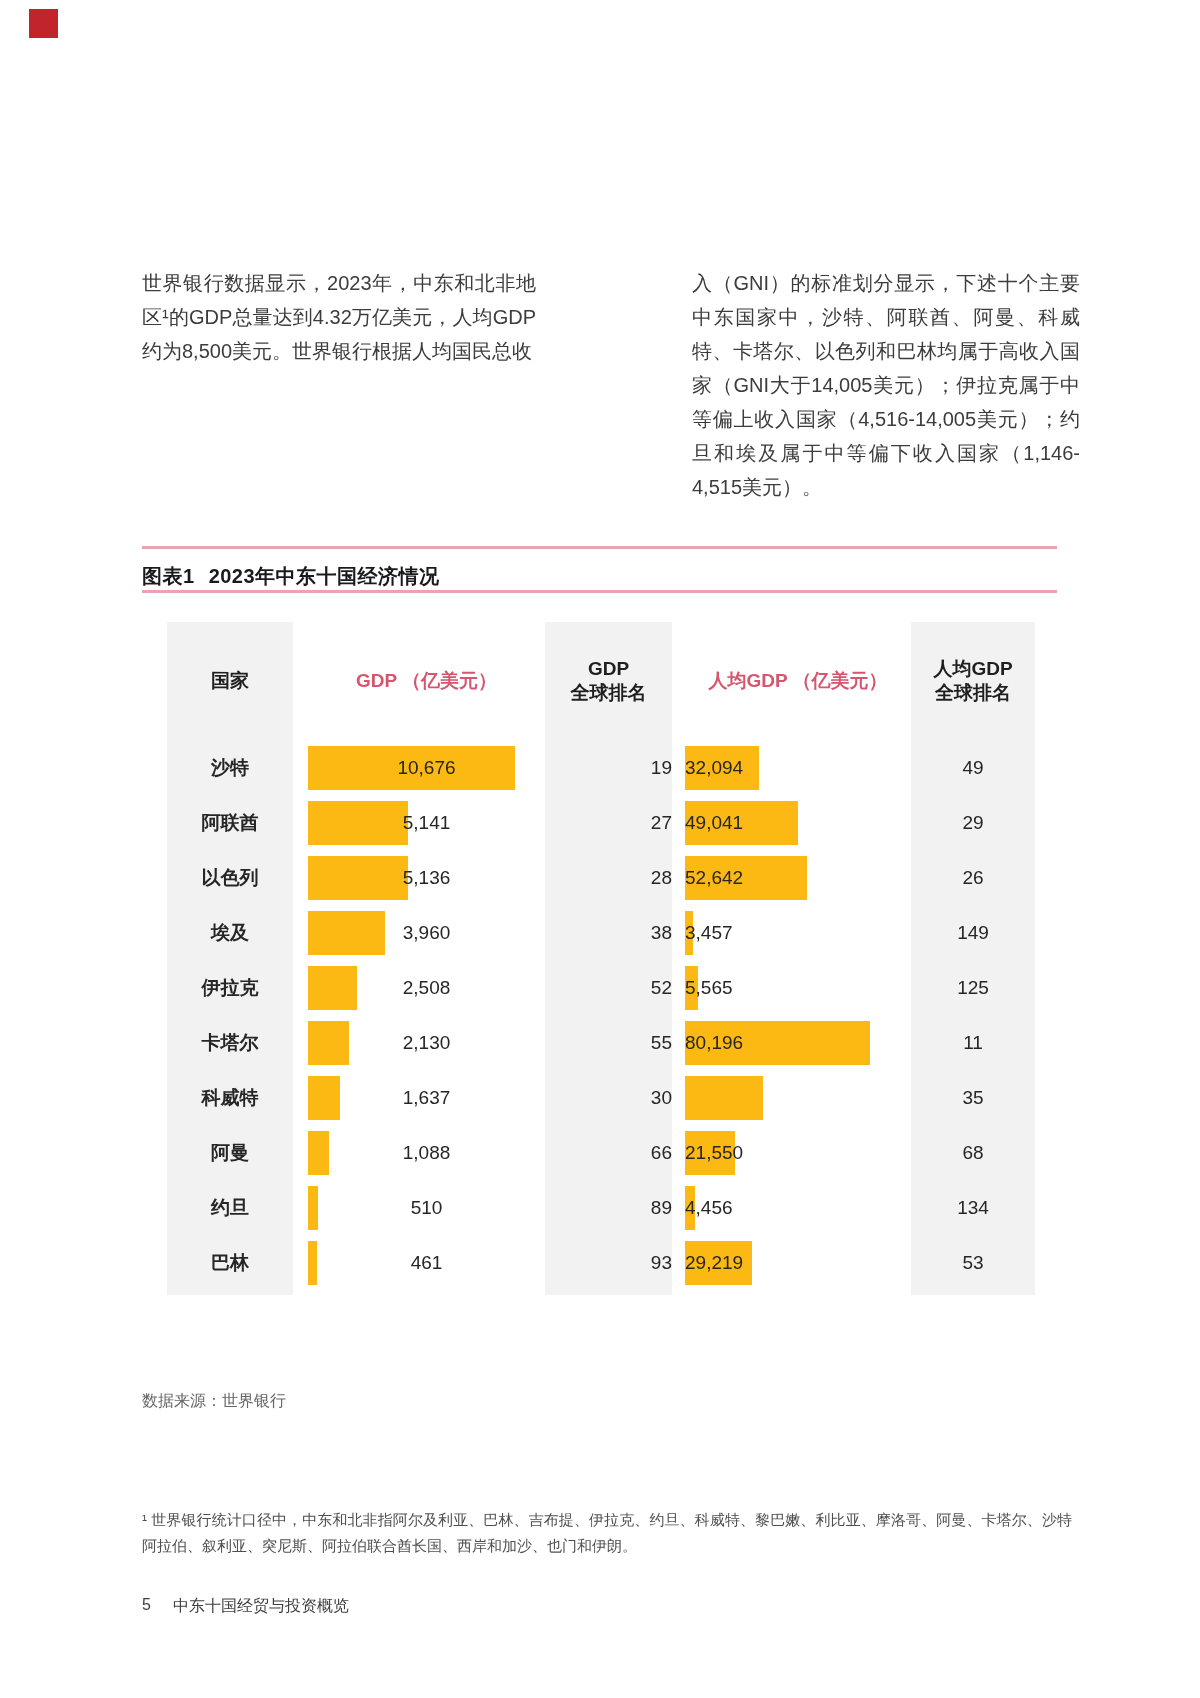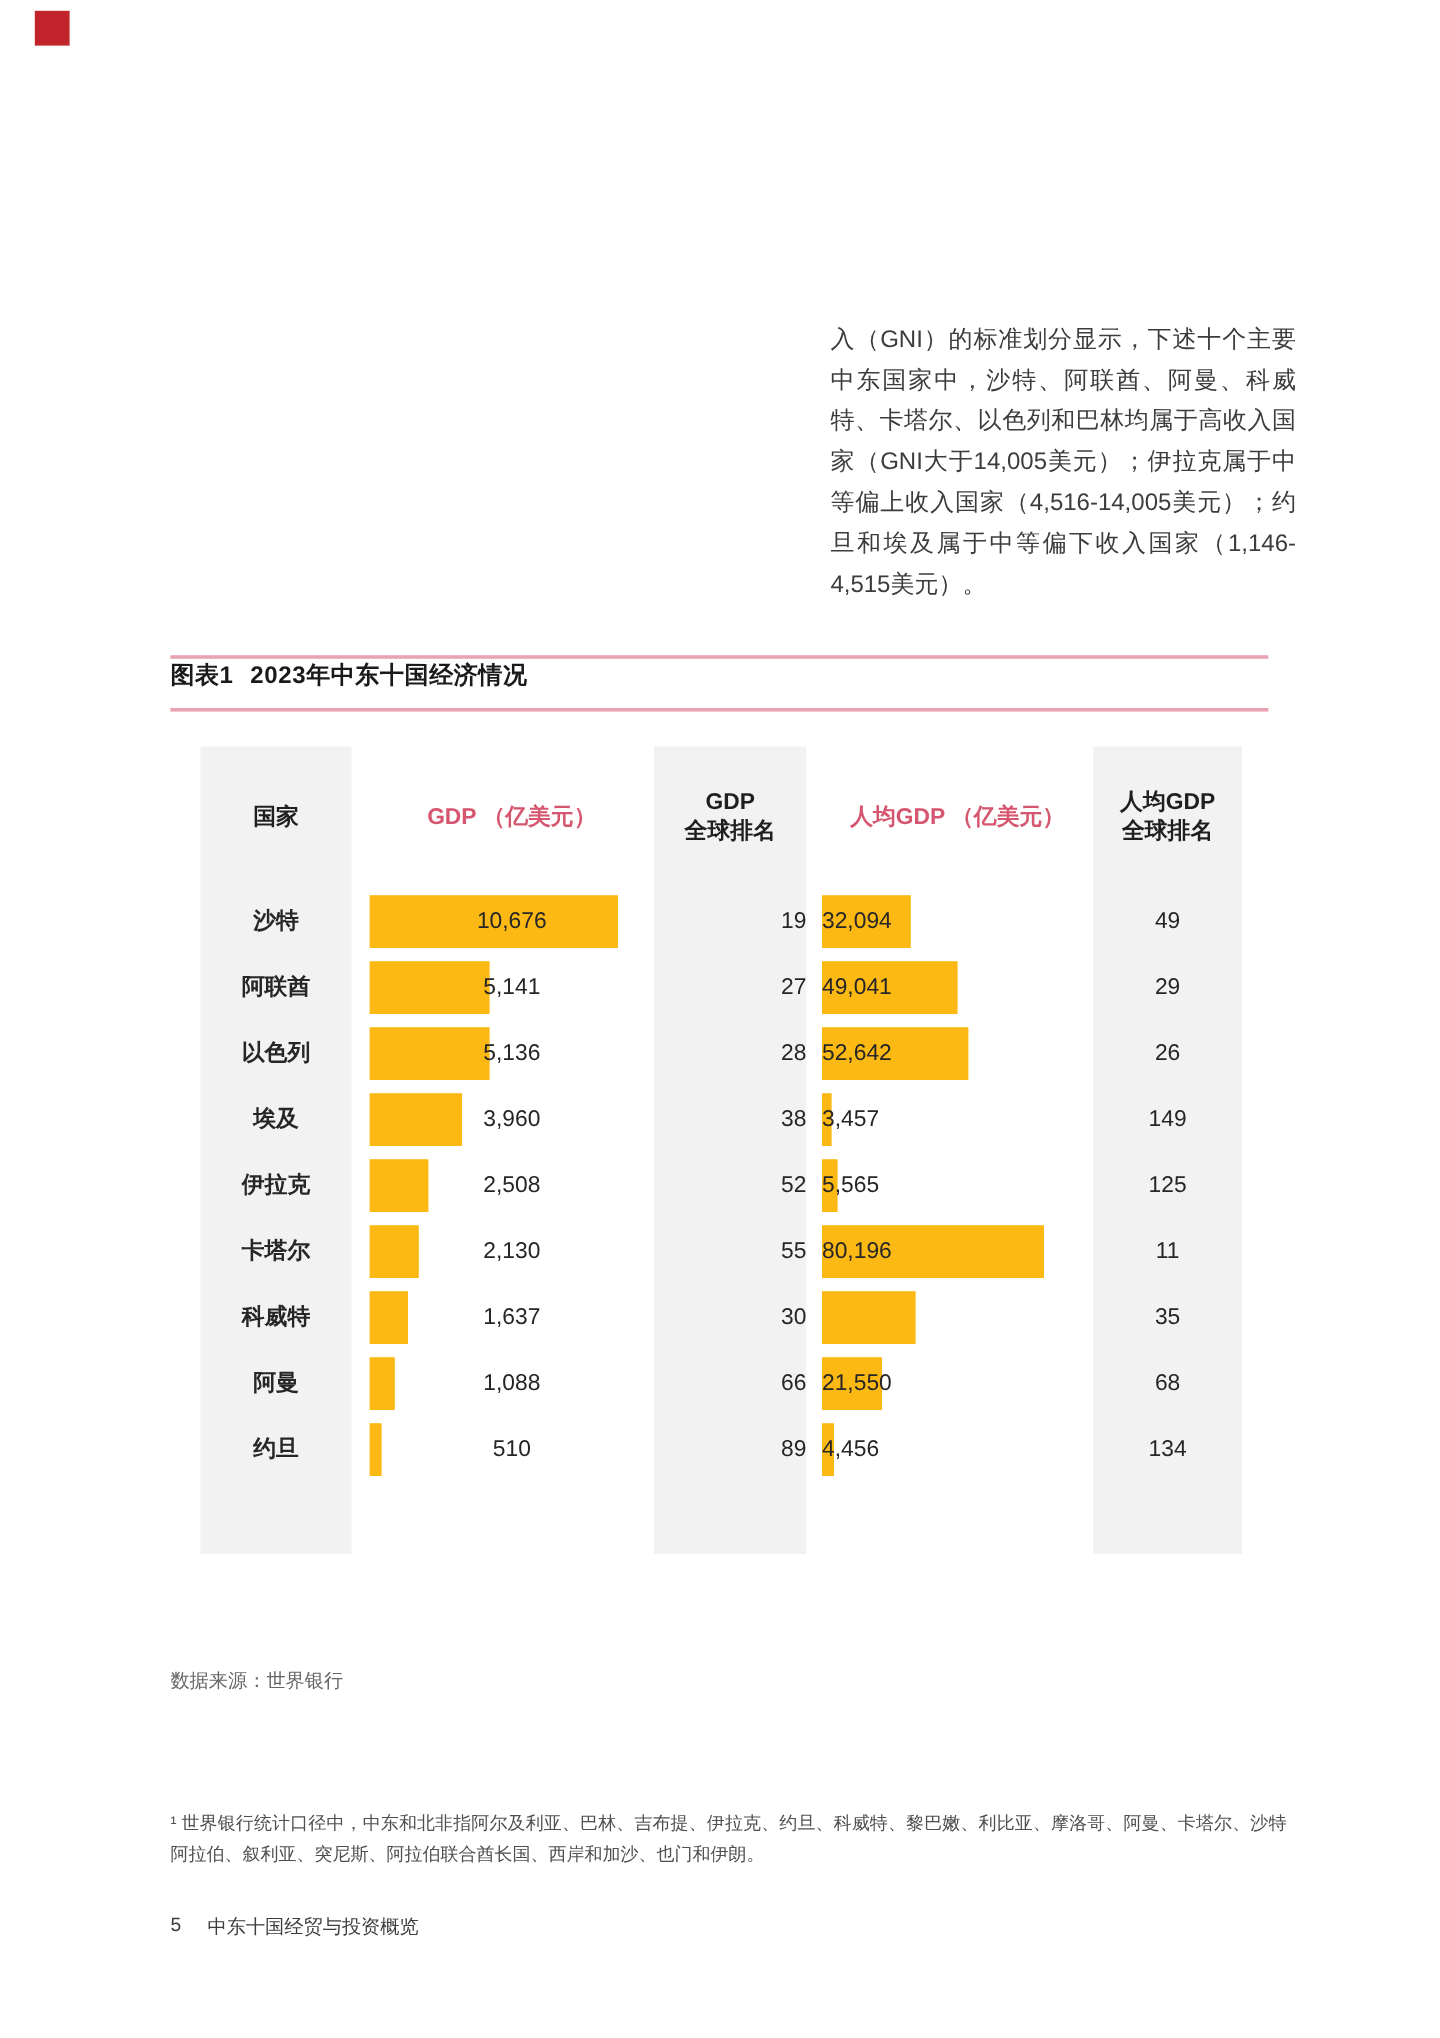--- a/index.html
+++ b/index.html
@@ -12,21 +12,21 @@
   
   .intro-col{position:absolute;top:266px;font-size:20px;line-height:34px;
              color:var(--c-text_body,#3C3C3C);text-align:justify;}
   .intro-left{left:142px;width:394px;}
   .intro-right{left:652px;width:388px;margin-left:40px;}
   .intro-col p{margin:0 0 34px 0;}
 
   
   .figure{position:absolute;left:142px;top:546px;width:915px;height:800px;}
   .rule{height:3px;background:var(--c-rule_pink,#E9A3B2);}
-  .fig-title{height:41px;display:flex;align-items:flex-start;font-size:20px;font-weight:700;
+  .fig-title{height:41px;display:flex;align-items:flex-end;font-size:20px;font-weight:700;
              color:#1A1A1A;letter-spacing:.5px;}
   .fig-title .t2{margin-left:14px;}
 
   .table{position:absolute;left:0;top:76px;width:915px;height:673px;}
   .gcol{position:absolute;top:0;height:673px;background:var(--c-column_gray,#F2F2F2);}
   .g1{left:25px;width:126px;} .g2{left:403px;width:127px;} .g3{left:769px;width:124px;}
 
   .thead{position:absolute;top:0;left:0;width:100%;height:118px;}
   .hcell{position:absolute;top:0;height:118px;display:flex;align-items:center;justify-content:center;
          font-weight:700;font-size:19px;color:#1F1F1F;text-align:center;}
@@ -59,20 +59,21 @@
               font-size:16px;color:#3D3D3D;}
 </style>
 </head>
 <body>
 
 <div class="page">
 
   <div class="logo-square"></div>
 
   <div class="intro-col intro-left">
+    <p>世界银行数据显示，2023年，中东和北非地区¹的GDP总量达到4.32万亿美元，人均GDP约为8,500美元。世界银行根据人均国民总收</p>
   </div>
   <div class="intro-col intro-right">
     <p>入（GNI）的标准划分显示，下述十个主要中东国家中，沙特、阿联酋、阿曼、科威特、卡塔尔、以色列和巴林均属于高收入国家（GNI大于14,005美元）；伊拉克属于中等偏上收入国家（4,516-14,005美元）；约旦和埃及属于中等偏下收入国家（1,146-4,515美元）。</p>
   </div>
 
   <div class="figure">
     <div class="rule"></div>
     <div class="fig-title">
       <span class="t1">图表1</span>
       <span class="t2">2023年中东十国经济情况</span>
@@ -182,20 +183,29 @@
         <div class="trow">
           <div class="cell c-country">约旦</div>
           <div class="c-bar b-gdp" style="width: 10px;"></div>
           <div class="cell v-gdp">510</div>
           <div class="cell r-gdp">89</div>
           <div class="c-bar b-pc" style="width: 10px;"></div>
           <div class="cell v-pc">4,456</div>
           <div class="cell r-pc">134</div>
         </div>
 
+        <div class="trow">
+          <div class="cell c-country">巴林</div>
+          <div class="c-bar b-gdp" style="width: 9px;"></div>
+          <div class="cell v-gdp">461</div>
+          <div class="cell r-gdp">93</div>
+          <div class="c-bar b-pc" style="width: 67px;"></div>
+          <div class="cell v-pc">29,219</div>
+          <div class="cell r-pc">53</div>
+        </div>
 
       </div>
 
       <div class="source">数据来源：世界银行</div>
     </div>
   </div>
 
   <div class="footnote">¹ 世界银行统计口径中，中东和北非指阿尔及利亚、巴林、吉布提、伊拉克、约旦、科威特、黎巴嫩、利比亚、摩洛哥、阿曼、卡塔尔、沙特阿拉伯、叙利亚、突尼斯、阿拉伯联合酋长国、西岸和加沙、也门和伊朗。</div>
 
   <div class="pagefooter">

